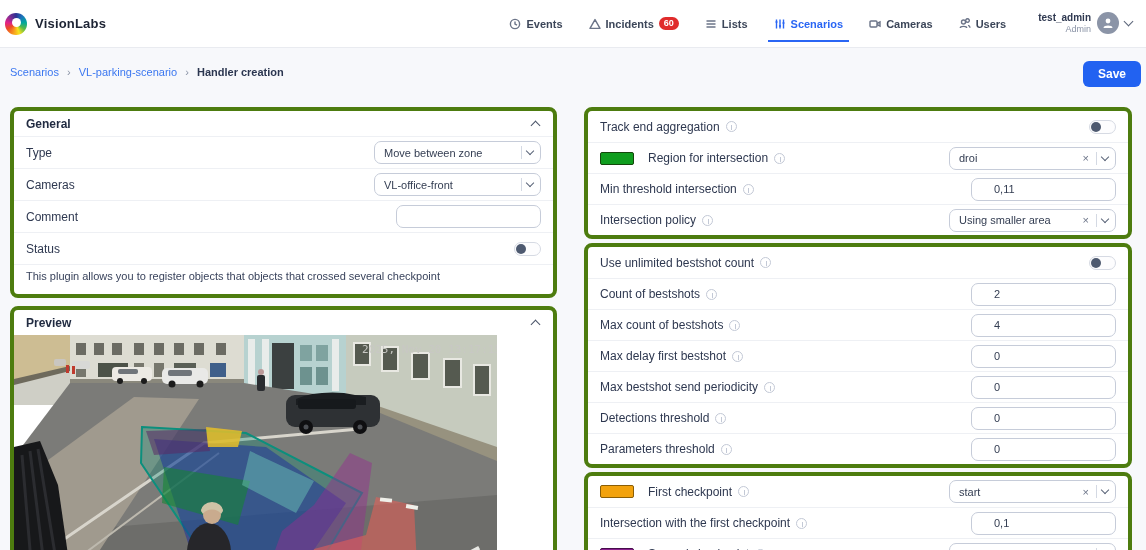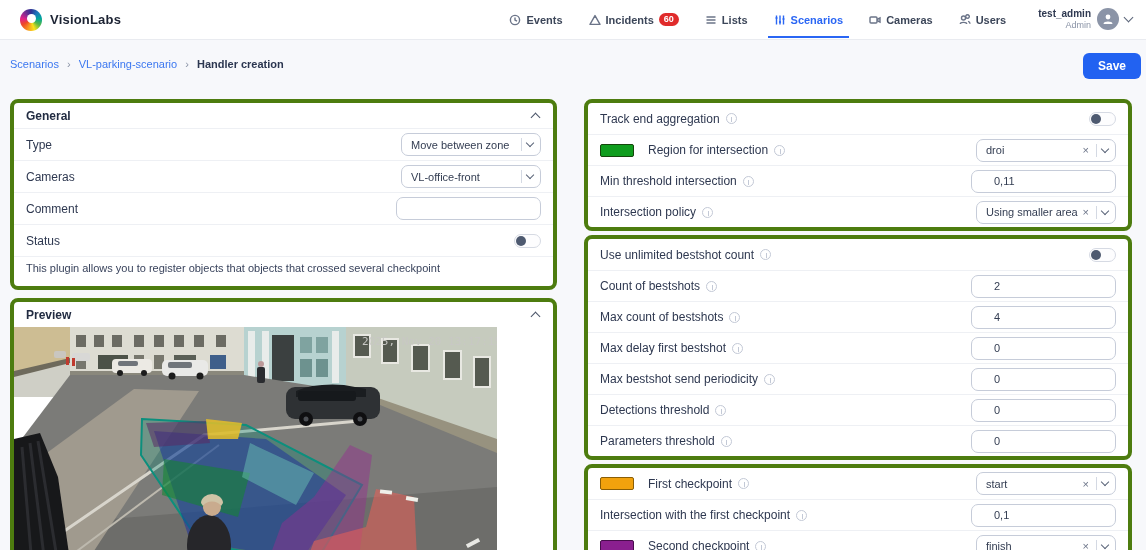--- a/index.html
+++ b/index.html
@@ -1,21 +1,21 @@
 <!DOCTYPE html>
 <html><head>
 <meta charset="utf-8">
 <style>
   * { margin:0; padding:0; box-sizing:border-box; }
   html,body { width:1146px; height:550px; overflow:hidden; background:#f7f8fb;
     font-family:"Liberation Sans", sans-serif; color:#2e3850; }
 
   
-  .topbar { height:40px; background:#fff; border-bottom:1px solid #e9ebf0;
-    display:flex; align-items:center; justify-content:space-between; padding:0 14px 0 20px; }
+  .topbar { height:48px; background:#fff; border-bottom:1px solid #e9ebf0;
+    display:flex; align-items:center; justify-content:space-between; padding:0 14px 0 5px; }
   .brand { display:flex; align-items:center; gap:8px; cursor:pointer; }
   .logo-mark { width:22px; height:22px; border-radius:50%;
     background:conic-gradient(from 200deg,#f7941d,#ed4b24,#e0218a,#7b2e93,#2e3192,#1b75bb,#00a79d,#57b847,#f7e21d,#f7941d);
     position:relative; }
   .logo-mark::after { content:""; position:absolute; left:7px; top:5px; width:9px; height:9px;
     border-radius:50%; background:#fff; }
   .brand-name { font-size:13px; font-weight:700; color:#1c2333; letter-spacing:.2px; }
   .nav { display:flex; align-items:center; gap:26px; height:36px; }
   .nav-item { display:flex; align-items:center; gap:5px; font-size:11px; font-weight:600;
     color:#3c4659; height:36px; position:relative; cursor:pointer; white-space:nowrap; }
@@ -69,21 +69,21 @@
   .info-i::after { content:""; position:absolute; left:4.5px; top:3px; width:1px; height:5px;
     background:#c3c9d6; }
   .swatch { width:34px; height:13px; border-radius:2px; margin-right:8px; flex:none; }
   .swatch-green  { background:#0f9d1e; border:1px solid #14460b; }
   .swatch-orange { background:#f2a20d; border:1px solid #8a5e06; }
   .swatch-purple { background:#8a1f8f; border:1px solid #470d4b; }
 
   .ctl-input { width:145px; height:23px; border:1px solid #c6ccd9; border-radius:7px;
     padding:0 22px; font-size:11px; color:#333d52; background:#fff;
     font-family:"Liberation Sans", sans-serif; }
-  .ctl-select { width:140px; height:23px; border:1px solid #c6ccd9; border-radius:7px;
+  .ctl-select { width:167px; height:23px; border:1px solid #c6ccd9; border-radius:7px;
     display:flex; align-items:center; padding:0 7px 0 9px; font-size:11px; color:#333d52;
     background:#fff; cursor:pointer; }
   .sel-val { flex:1; overflow:hidden; white-space:nowrap; }
   .sel-clear { color:#6b7488; font-size:11px; margin:0 2px; cursor:pointer; }
   .sel-div { width:1px; height:13px; background:#d4d9e3; margin:0 5px; }
   .sel-chev { width:6px; height:6px; border-right:1.4px solid #5a6478;
     border-bottom:1.4px solid #5a6478; transform:rotate(45deg); margin-top:-3px; cursor:pointer; }
 
   .toggle { width:27px; height:14px; border:1px solid #d6dae3; border-radius:8px;
     background:#fdfdfe; position:relative; cursor:pointer; flex:none; }

